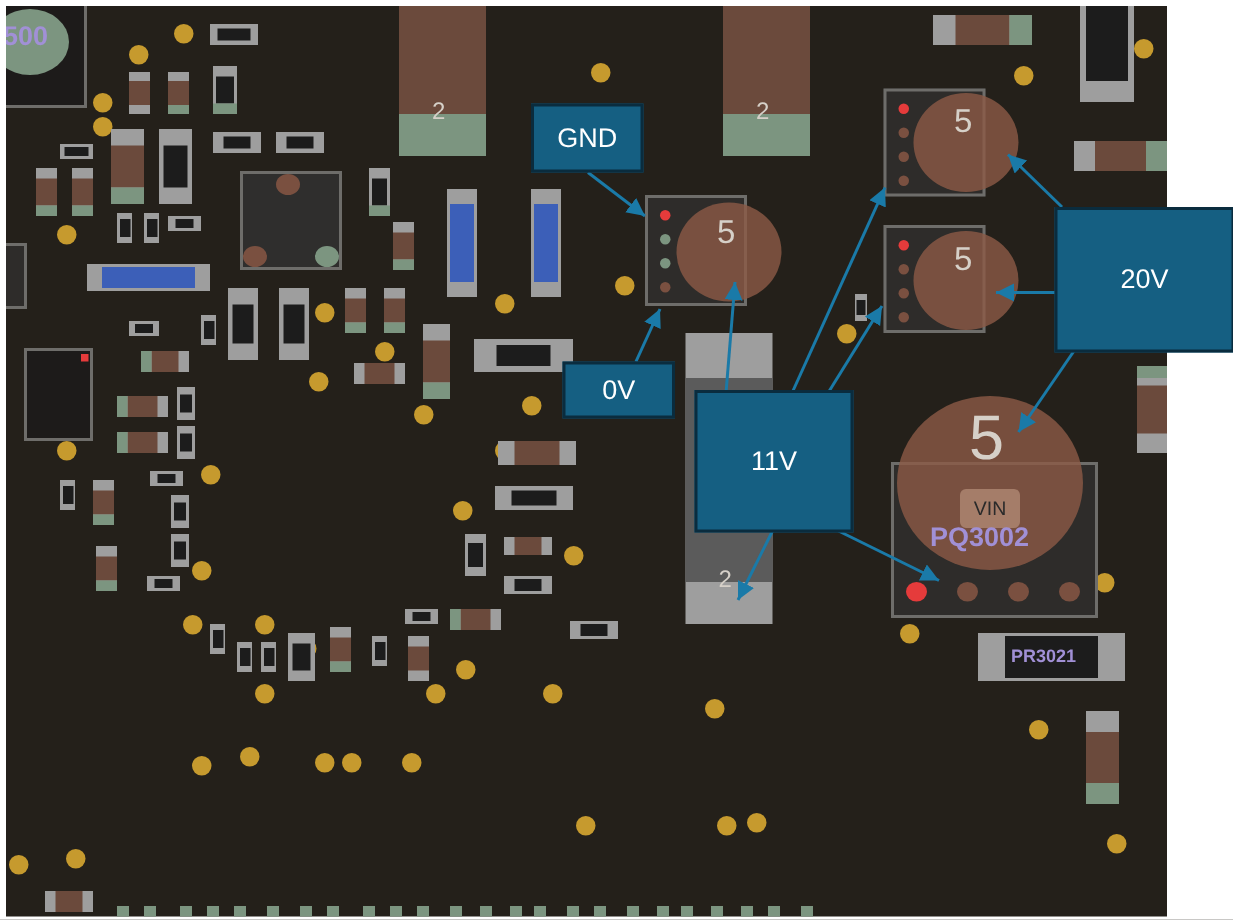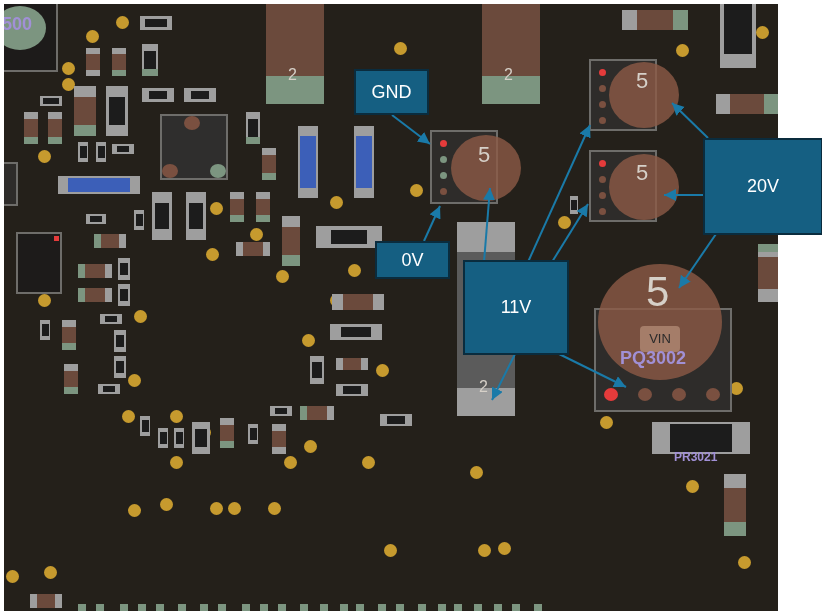--- a/index.html
+++ b/index.html
@@ -351,21 +351,21 @@
     <div class="abs" style="left:76px;top:78px;width:14px;height:13px;border-radius:50%;background:#7a5040;"></div>
     <div class="abs" style="left:110px;top:78px;width:14px;height:13px;border-radius:50%;background:#7a5040;"></div>
   </div>
   <div class="pad-lg" style="left:594px;top:260px;width:124px;height:116px;"></div>
   <div class="pad-num" style="left:642px;top:264px;font-size:42px;">5</div>
   <div class="abs" style="left:636px;top:322px;width:40px;height:26px;background:rgba(170,130,110,0.9);border-radius:4px;color:#2a2a2a;font-size:13px;text-align:center;line-height:26px;">VIN</div>
   <div class="refdes" style="left:616px;top:344px;font-size:18px;">PQ3002</div>
 
   <div class="res h" style="left:648px;top:418px;width:98px;height:32px;">
     <div class="abs" style="left:18px;right:18px;top:2px;bottom:2px;background:#1c1c1c;"></div>
-    <div class="refdes" style="left:22px;top:8px;font-size:12px;margin-top:20px;">PR3021</div>
+    <div class="refdes" style="left:22px;top:8px;font-size:12px;">PR3021</div>
   </div>
 
   <div id="edge-pads">
       <div class="edge-pad" style="left: 74px; top: 600px;"></div>
       <div class="edge-pad" style="left: 92px; top: 600px;"></div>
       <div class="edge-pad" style="left: 116px; top: 600px;"></div>
       <div class="edge-pad" style="left: 134px; top: 600px;"></div>
       <div class="edge-pad" style="left: 152px; top: 600px;"></div>
       <div class="edge-pad" style="left: 174px; top: 600px;"></div>
       <div class="edge-pad" style="left: 196px; top: 600px;"></div>

